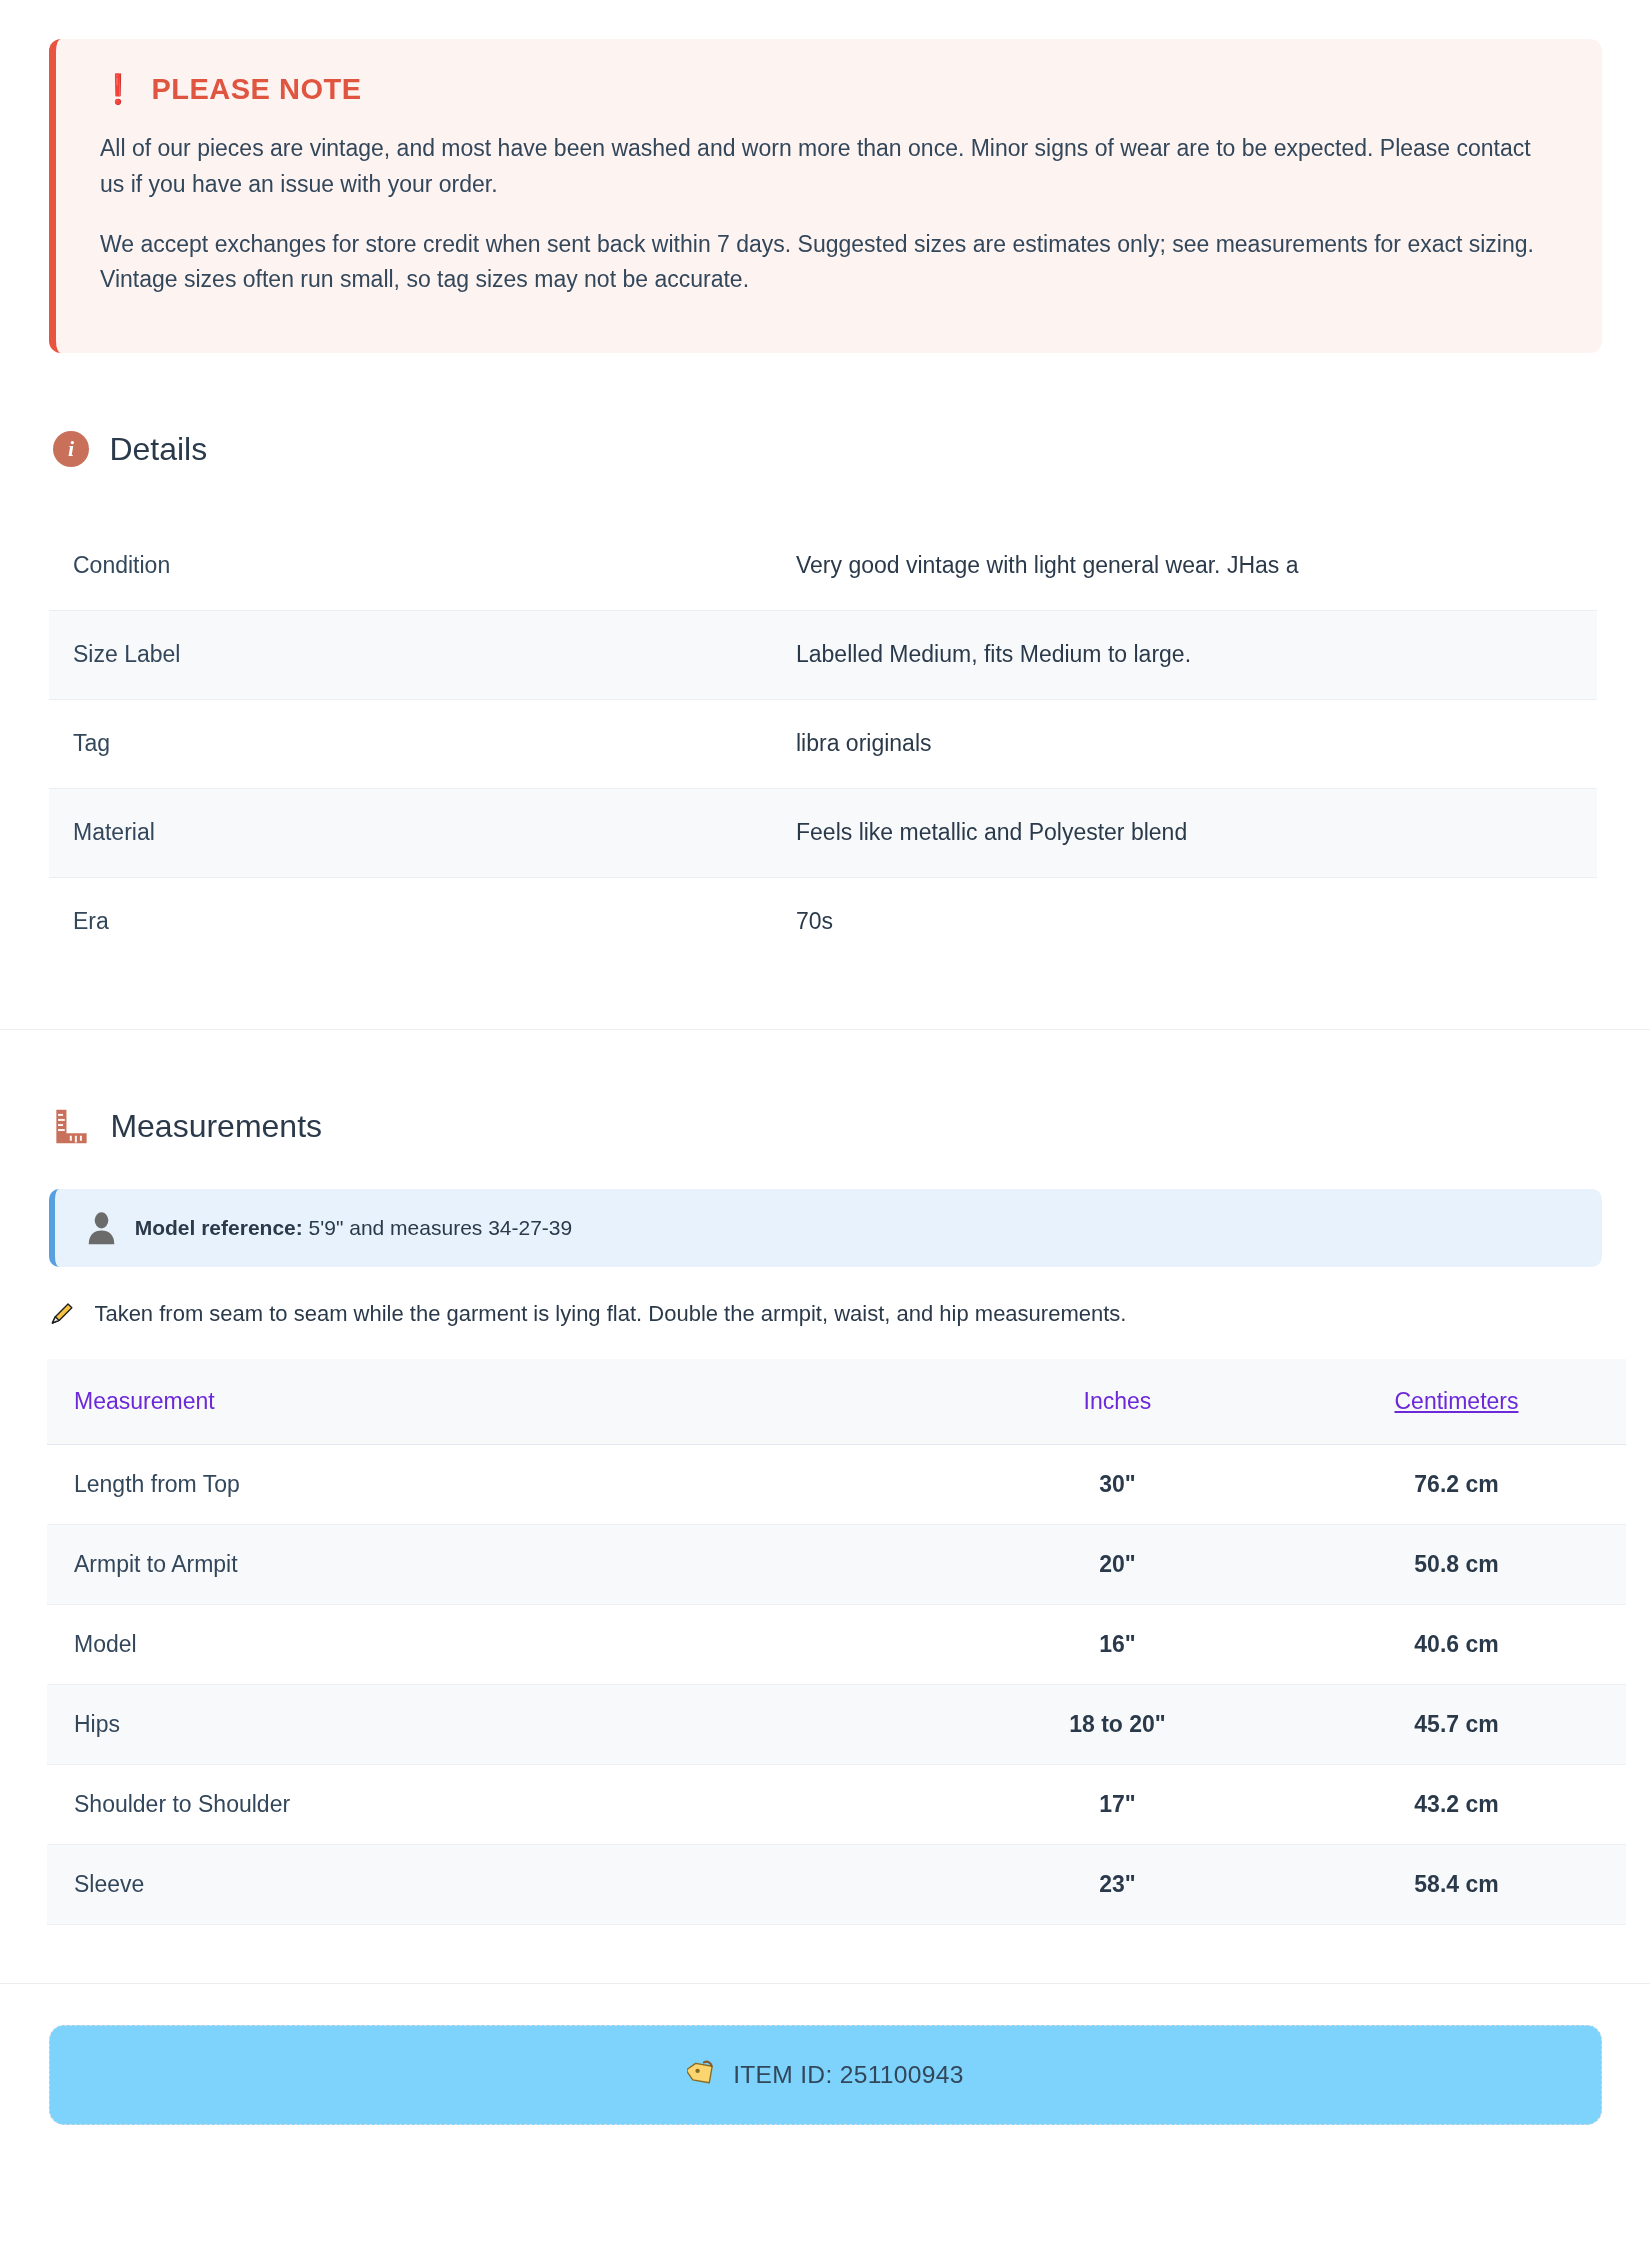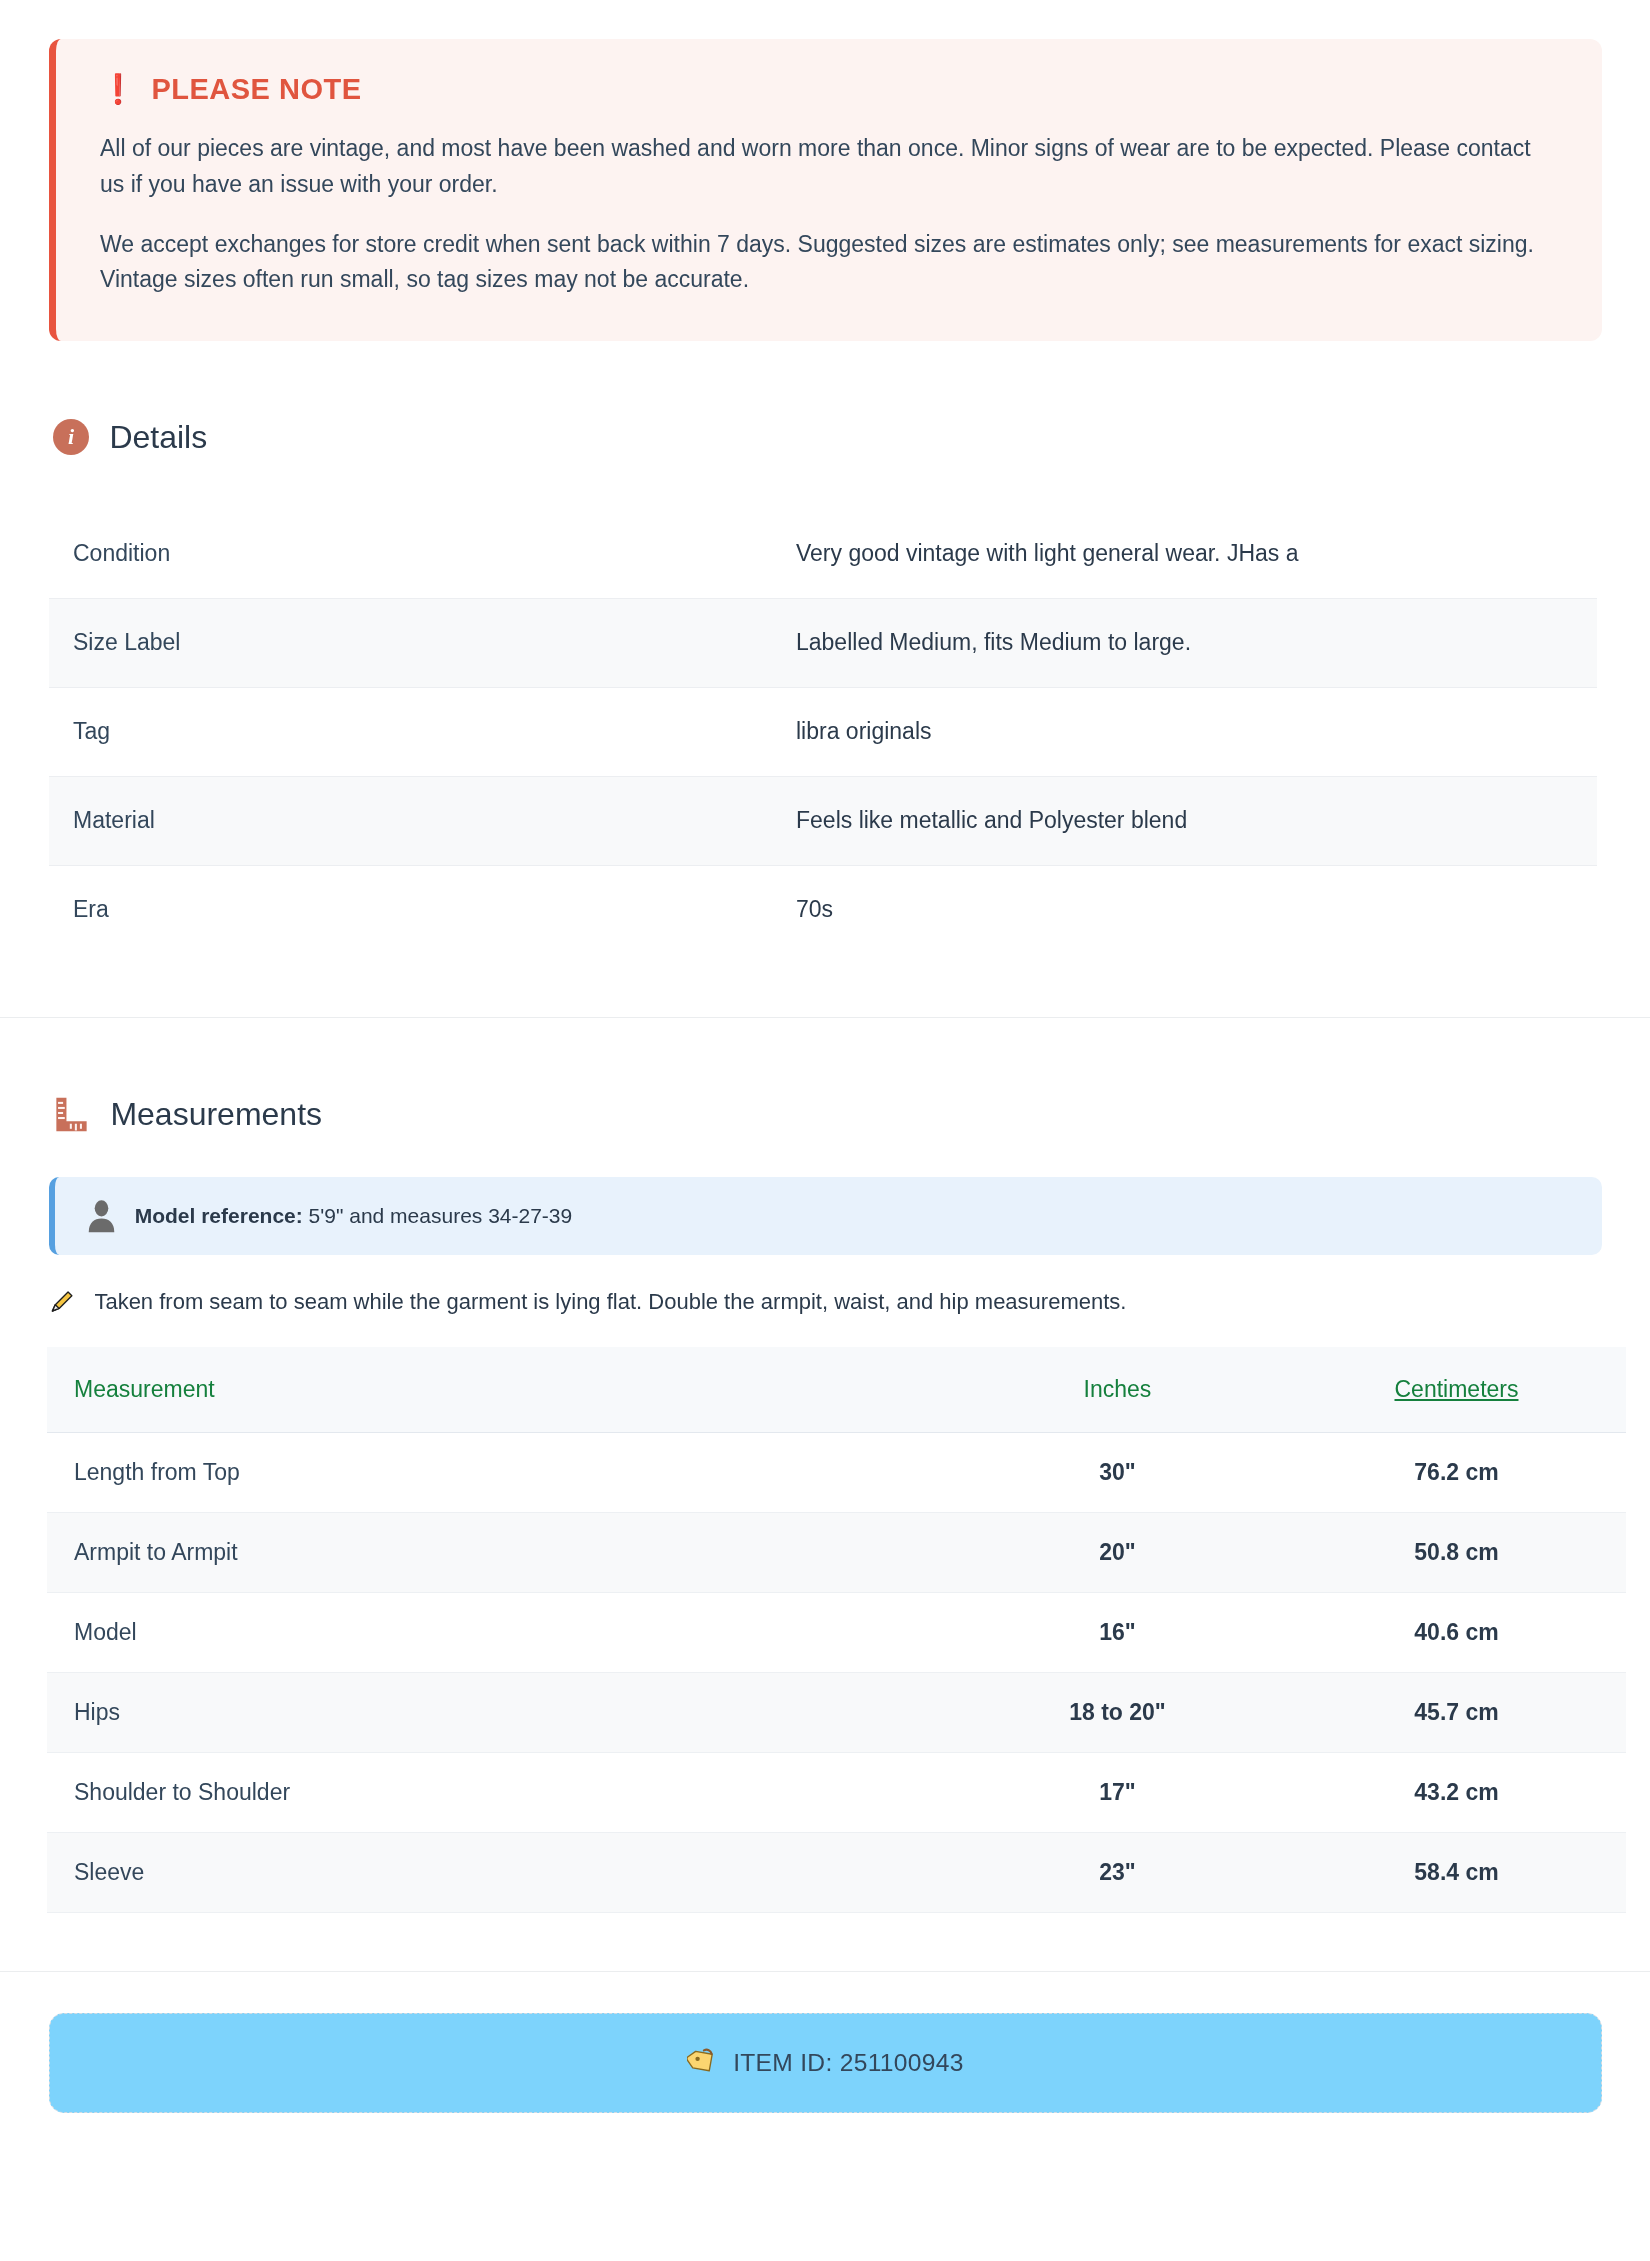--- a/index.html
+++ b/index.html
@@ -47,21 +47,21 @@
     letter-spacing: 0.5px;
     color: #e0553f;
   }
   .note-p {
     font-size: 23px;
     line-height: 1.55;
     color: #33475b;
     margin: 0 0 24px 0;
     max-width: 1476px;
   }
-  .note-p:last-child { margin-bottom: 4px; }
+  .note-p:last-child { margin-bottom: 16px; }
 
   
   .section-head {
     display: flex;
     align-items: center;
     gap: 20.4px;
     margin: 78px 0 0 53px;
   }
   .section-title {
     font-size: 32px;
@@ -148,21 +148,21 @@
   .meas-table {
     width: 1552px;
     margin: 32px 0 0 47px;
     border-collapse: collapse;
     table-layout: fixed;
   }
   .meas-table thead th {
     background: #f7f9fb;
     font-size: 23px;
     font-weight: normal;
-    color: #15803d;
+    color: #6d28d9;
     text-align: center;
     padding: 29px 0;
     border-bottom: 1.7px solid #e3e8ee;
   }
   .meas-table thead th.first {
     text-align: left;
     padding-left: 27px;
     width: 874px;
   }
   .meas-table thead th.c2 { width: 339px; }

